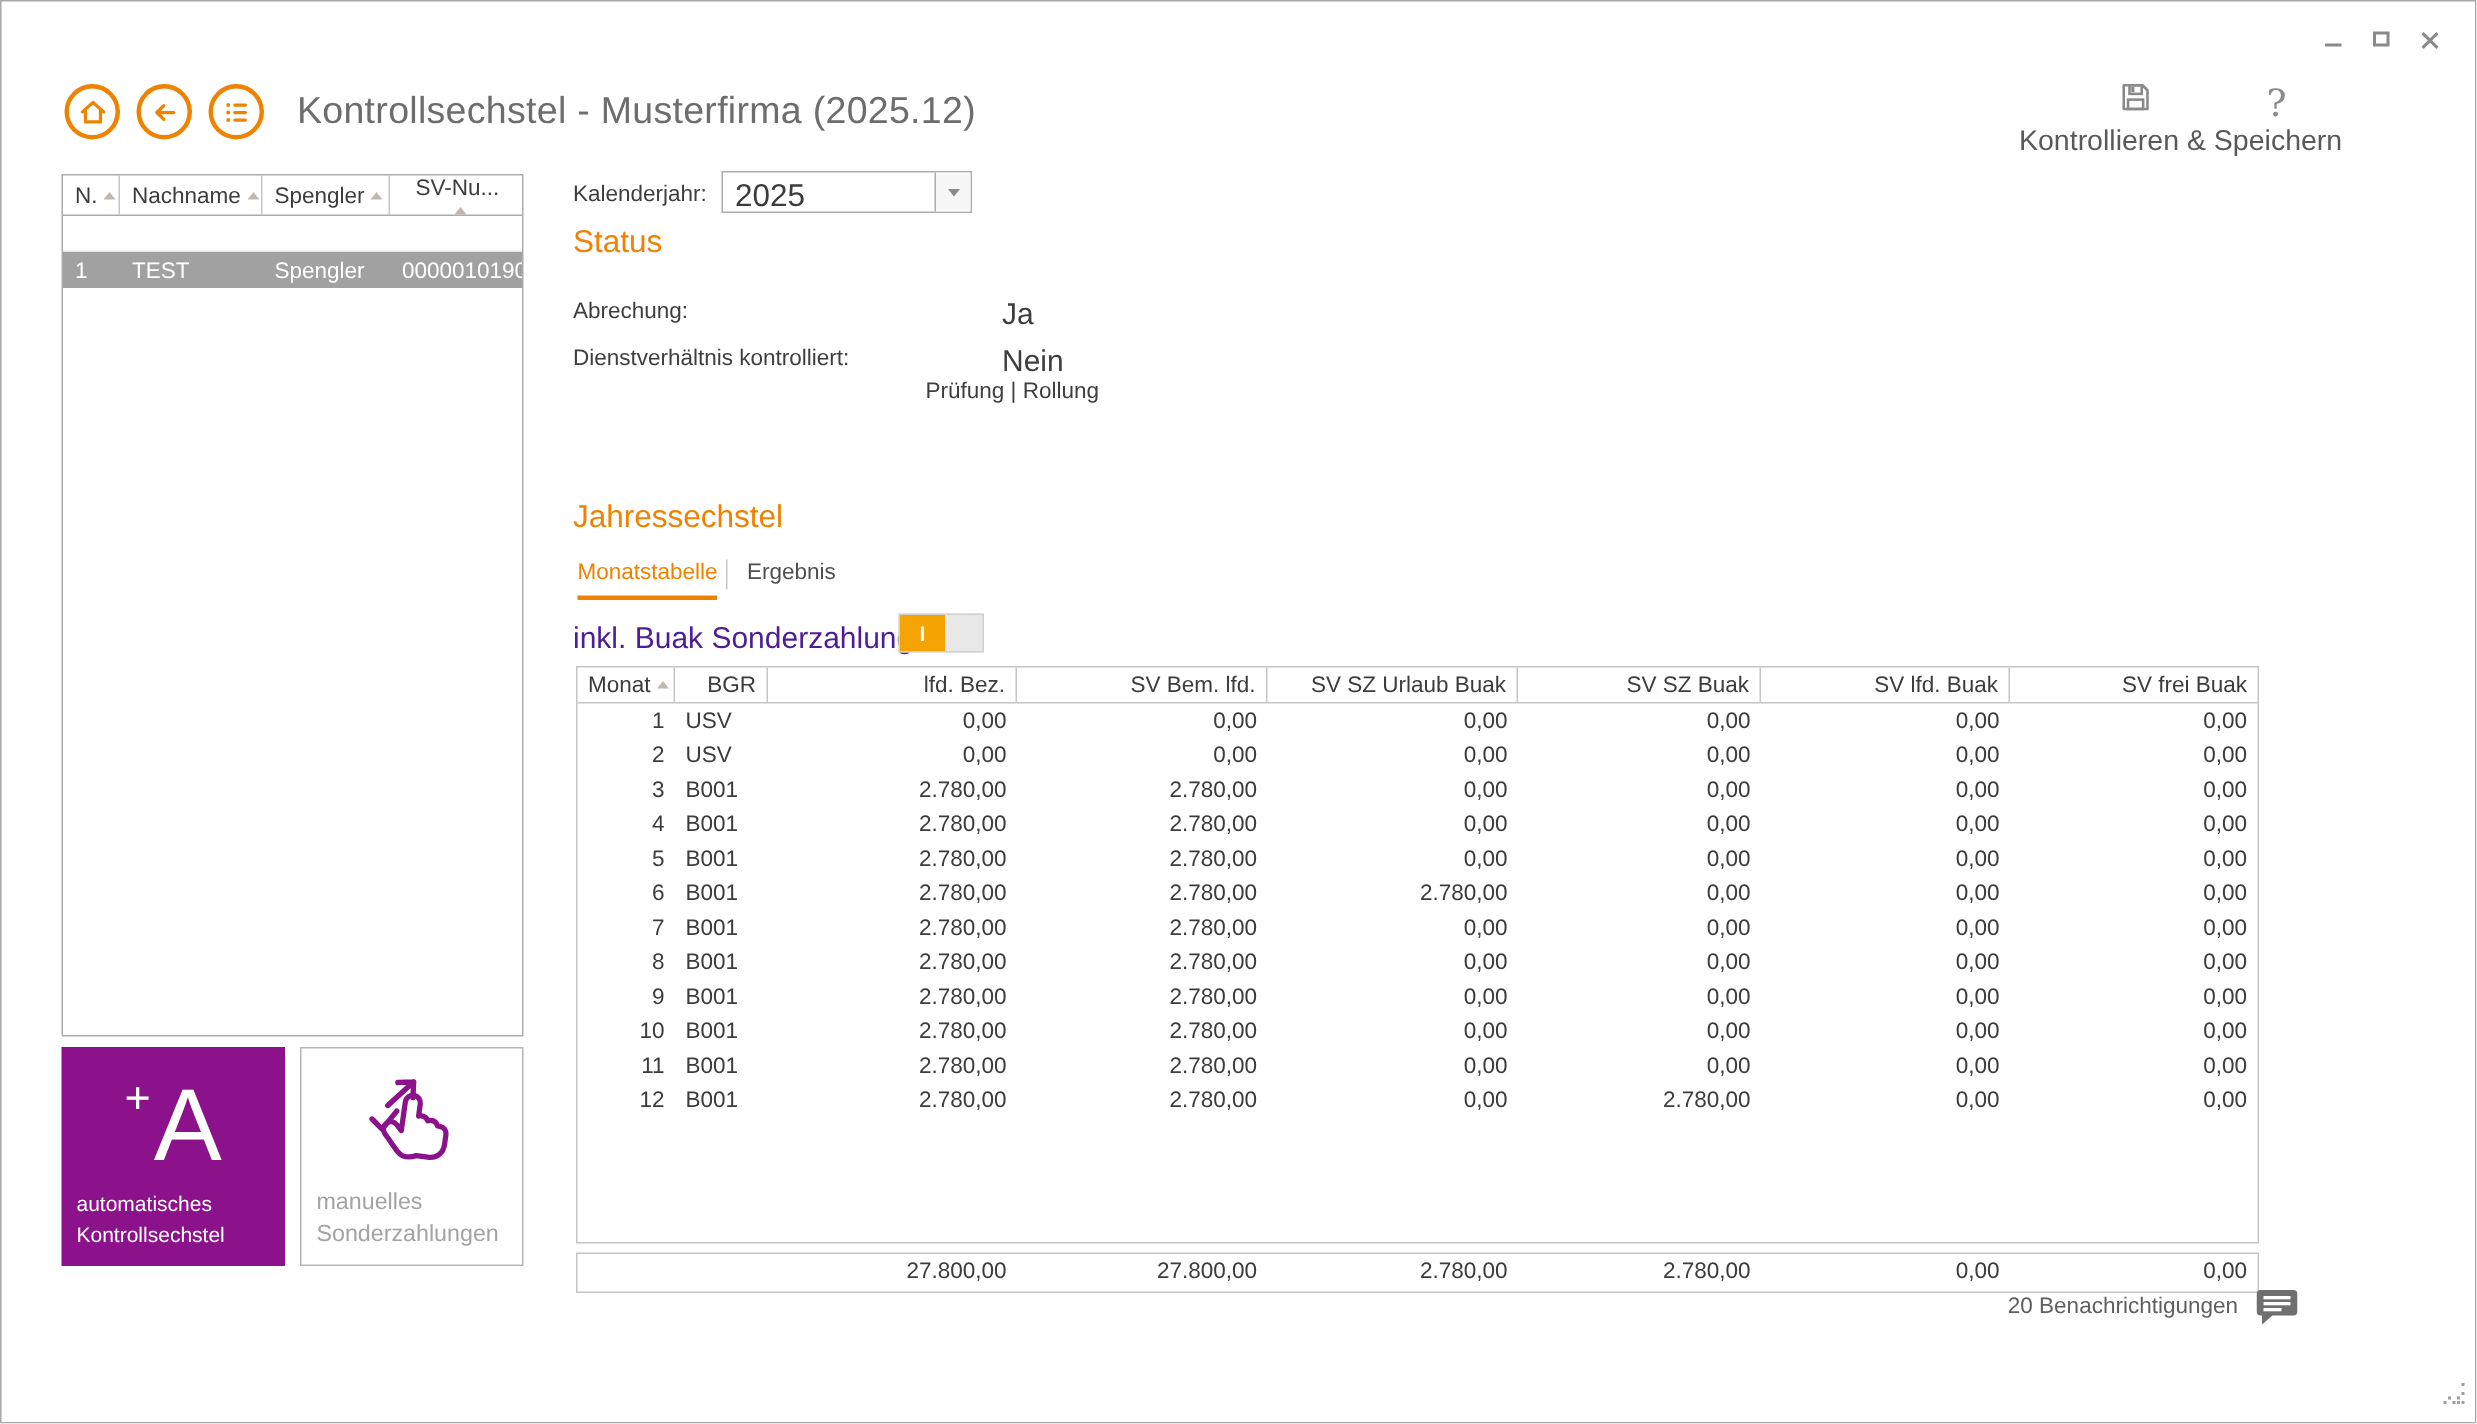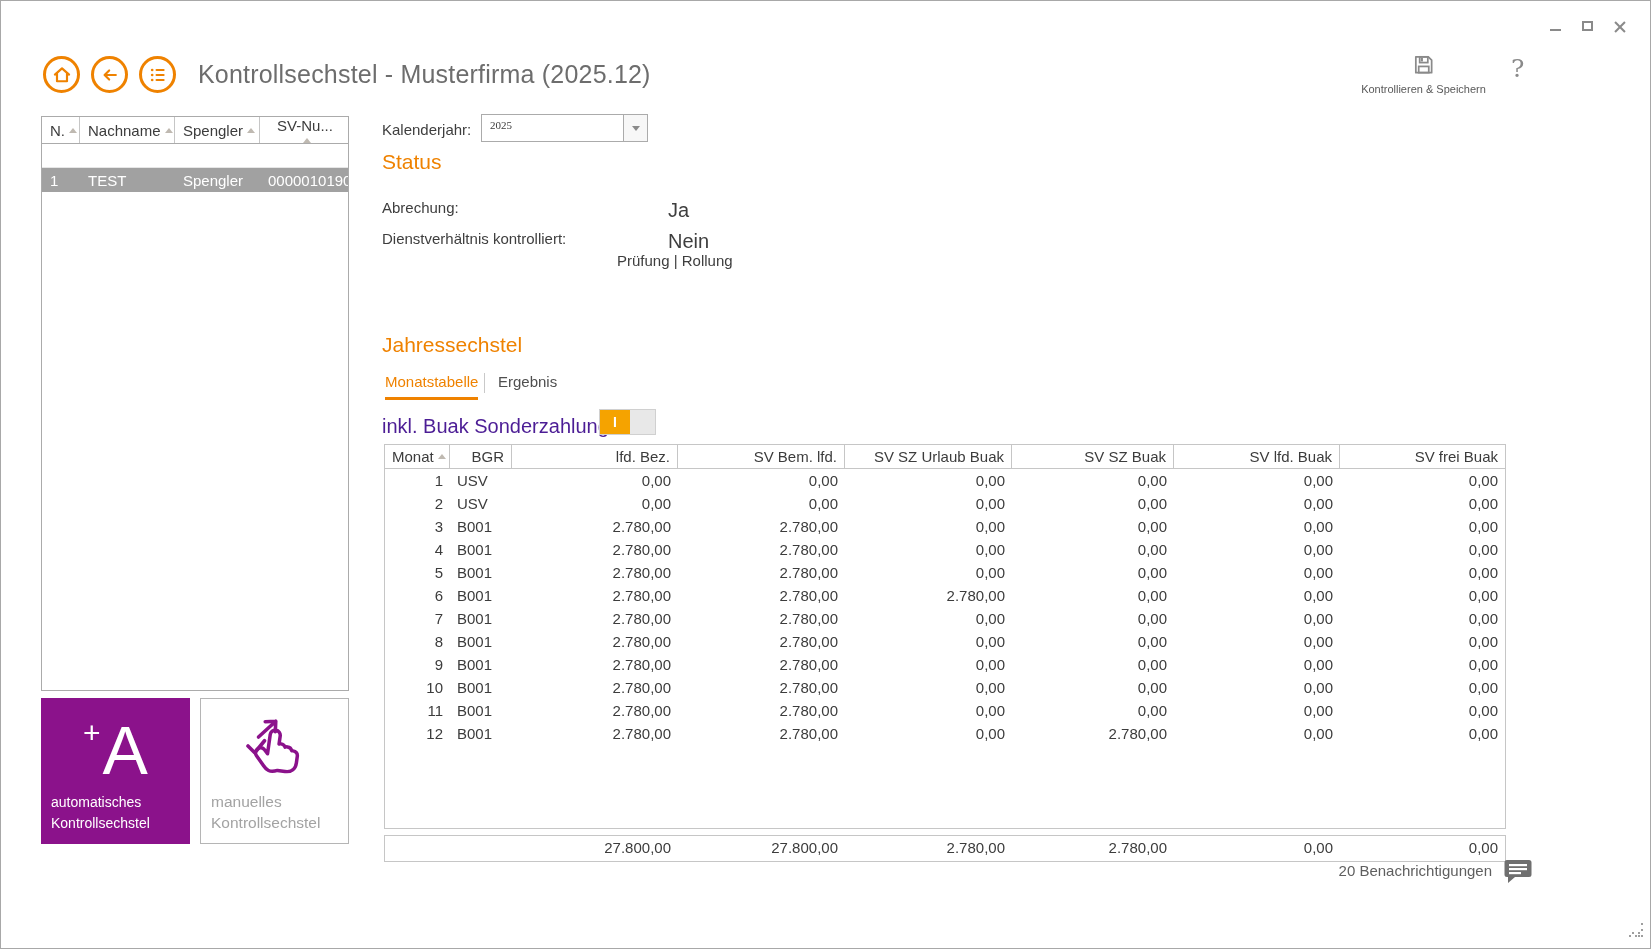--- a/index.html
+++ b/index.html
@@ -23,21 +23,21 @@
   .close-glyph::before, .close-glyph::after { content:""; position:absolute; left:6px; top:0; width:2px; height:14px; background:#8A8A8A; }
   .close-glyph::before { transform:rotate(45deg); }
   .close-glyph::after  { transform:rotate(-45deg); }
 
   
   .nav-circle { position:absolute; top:55px; width:37px; height:37px; border:3px solid #EF8200; border-radius:50%; display:flex; align-items:center; justify-content:center; }
   .page-title { position:absolute; left:197px; top:59px; font-size:25px; font-weight:300; color:#6D6D6D; letter-spacing:.2px; }
 
   
   .save-block { position:absolute; top:52px; left:1345px; width:155px; text-align:center; cursor:default; }
-  .save-block .lbl { font-size:11px; color:#595959; margin-top:3px; white-space:nowrap; }
+  .save-block .lbl { font-size:19px; color:#595959; margin-top:3px; white-space:nowrap; }
   .help-icon { position:absolute; top:53px; left:1510px; font-size:25px; color:#8A8A8A; font-family:"DejaVu Serif", serif; }
 
   
   .emp-table { position:absolute; left:40px; top:115px; width:308px; height:575px; border:1px solid #ABABAB; background:#fff; }
   .emp-head { display:flex; height:27px; border-bottom:1px solid #ABABAB; }
   .emp-hc { display:flex; align-items:center; justify-content:space-between; padding:0 6px 0 8px; font-size:15px; color:#3C3C3C; border-right:1px solid #C6C6C6; }
   .emp-hc:last-child { border-right:none; }
   .e0{width:38px;} .e1{width:95px;} .e2{width:85px;} .e3{width:88px;flex-direction:column;}
   .emp-filter-row { height:24px; border-bottom:1px solid #E6E6E6; }
   .emp-row { display:flex; height:24px; background:#A1A1A1; color:#fff; font-size:15px; align-items:center; }
@@ -50,21 +50,21 @@
   .tile-auto .plus { font-size:30px; font-weight:400; margin:-34px 2px 0 0; }
   .tile-auto .letterA { font-size:68px; font-weight:400; line-height:1; }
   .tile-auto .lbl { position:absolute; left:10px; bottom:10px; font-size:14px; line-height:21px; width:130px; }
   .tile-manual { position:absolute; left:199px; top:697px; width:149px; height:146px; background:#fff; border:1px solid #B5B5B5; cursor:pointer; }
   .tile-manual .glyph { position:absolute; top:14px; left:0; width:100%; display:flex; justify-content:center; }
   .tile-manual .lbl { position:absolute; left:10px; bottom:10px; font-size:15.5px; line-height:21px; width:130px; color:#A3A3A3; }
 
   
   .kj-label { position:absolute; left:381px; top:120px; font-size:15px; color:#3E3E3E; }
   .combo { position:absolute; left:480px; top:113px; width:167px; height:28px; border:1px solid #ABABAB; background:#fff; display:flex; }
-  .combo .val { flex:1; font-size:11px; padding:4px 0 0 8px; color:#3C3C3C;font-family:Liberation Serif, serif; }
+  .combo .val { flex:1; font-size:21px; padding:4px 0 0 8px; color:#3C3C3C; }
   .combo .btn { width:24px; border-left:1px solid #ABABAB; background:#F7F7F7; display:flex; align-items:center; justify-content:center; }
   .combo .arr { width:0; height:0; border-left:4px solid transparent; border-right:4px solid transparent; border-top:5px solid #8A8A8A; }
 
   .sec-heading { position:absolute; font-size:21px; color:#EF8200; font-weight:400; }
   .form-label { position:absolute; left:381px; font-size:15px; color:#3E3E3E; }
   .form-value { position:absolute; left:667px; font-size:20px; color:#3E3E3E; }
   .links-line { position:absolute; left:616px; top:251px; font-size:15px; color:#3E3E3E; cursor:pointer; }
 
   
   .tab-active { position:absolute; left:384px; top:372px; font-size:15px; color:#EF8200; padding-bottom:7px; border-bottom:3px solid #EF8200; cursor:default; }
@@ -186,21 +186,21 @@
     <div class="lbl">automatisches Kontrollsechstel</div>
   </div>
   <div class="tile-manual">
     <div class="glyph">
       <svg width="72" height="78" viewBox="0 0 48 52">
         <path d="M6 22 L10.5 26.5 L17 18.5" fill="none" stroke="#8B128B" stroke-width="2.4" stroke-linecap="round" stroke-linejoin="round"></path>
         <path d="M13 16 L24.5 5.5 M24.5 5.5 L17.5 5.8 M24.5 5.5 L24.2 12.5" fill="none" stroke="#8B128B" stroke-width="2.4" stroke-linecap="round" stroke-linejoin="round"></path>
         <path d="M25.5 46.5 h6.5 c5.2 0 8.6-3.4 8.6-8.6 v-5.7 c0-2.4-1.9-4.1-4.2-4.1 h-1.2 c-.6-1.6-2.2-2.7-4-2.7 -.7 0-1.4.2-2 .5 -.7-1.4-2.2-2.3-3.8-2.3 -.6 0-1.2.1-1.7.4 V17 c0-2.4-1.9-4.3-4.3-4.3 s-4.3 1.9-4.3 4.3 v16.6 l-3-3 c-1.7-1.7-4.4-1.7-6 0 -1.6 1.6-1.7 4.2-.1 5.9 L13 44 c3 3.4 6 5.5 12.5 2.5 z" transform="translate(8,2) scale(0.78) rotate(8 24 26)" fill="none" stroke="#8B128B" stroke-width="3" stroke-linecap="round" stroke-linejoin="round"></path>
       </svg>
     </div>
-    <div class="lbl">manuelles Kontrollsechstel</div>
+    <div class="lbl">manuelles Sonderzahlungen</div>
   </div>
 
   <div class="kj-label">Kalenderjahr:</div>
   <div class="combo">
     <div class="val">2025</div>
     <div class="btn">
         <span class="arr"></span>
       </div>
   </div>
 

